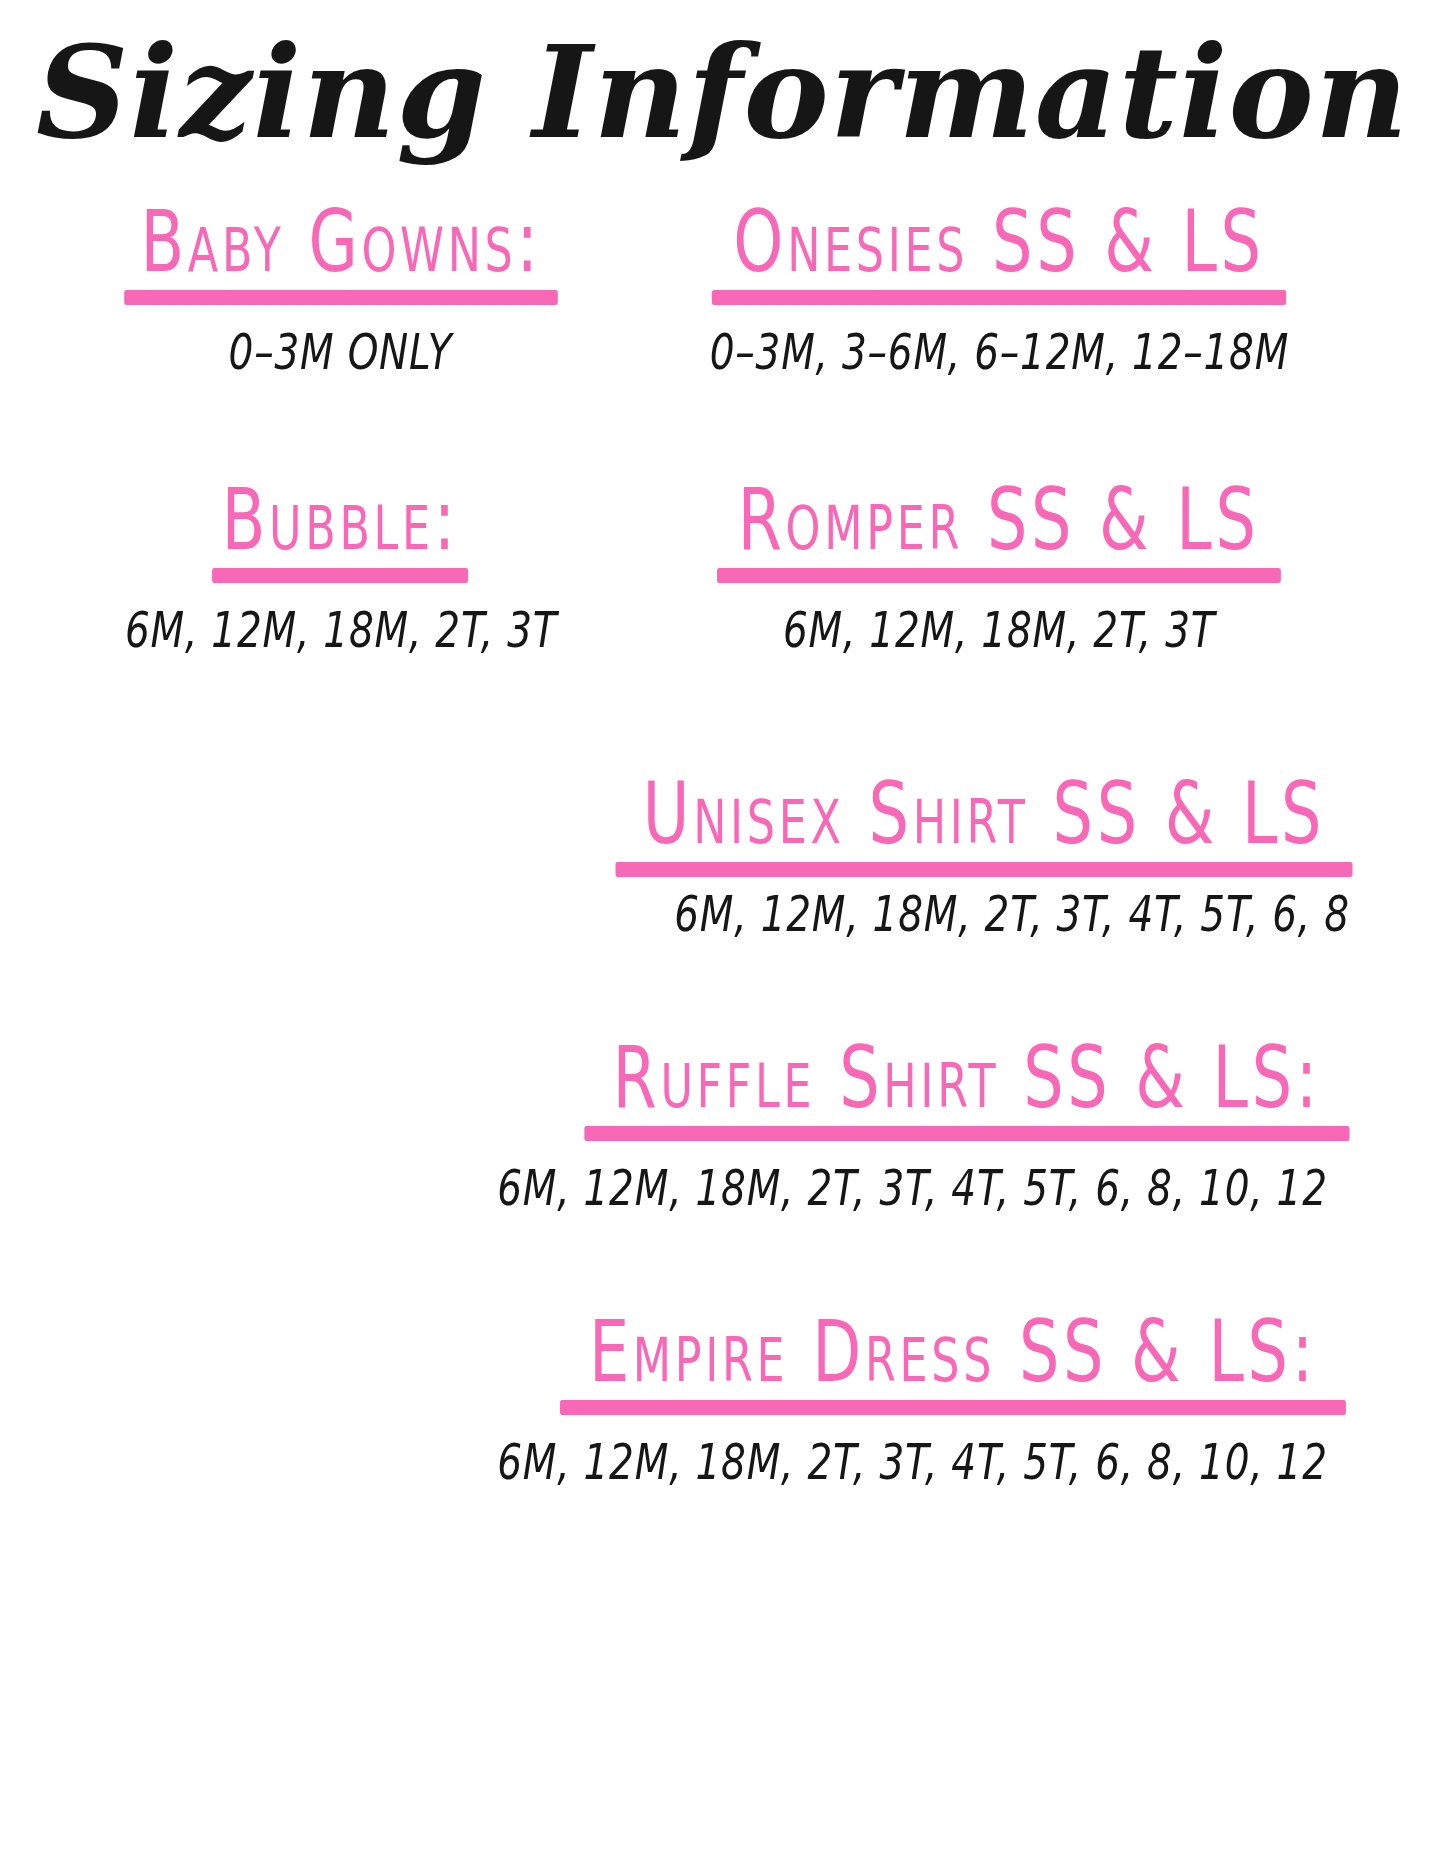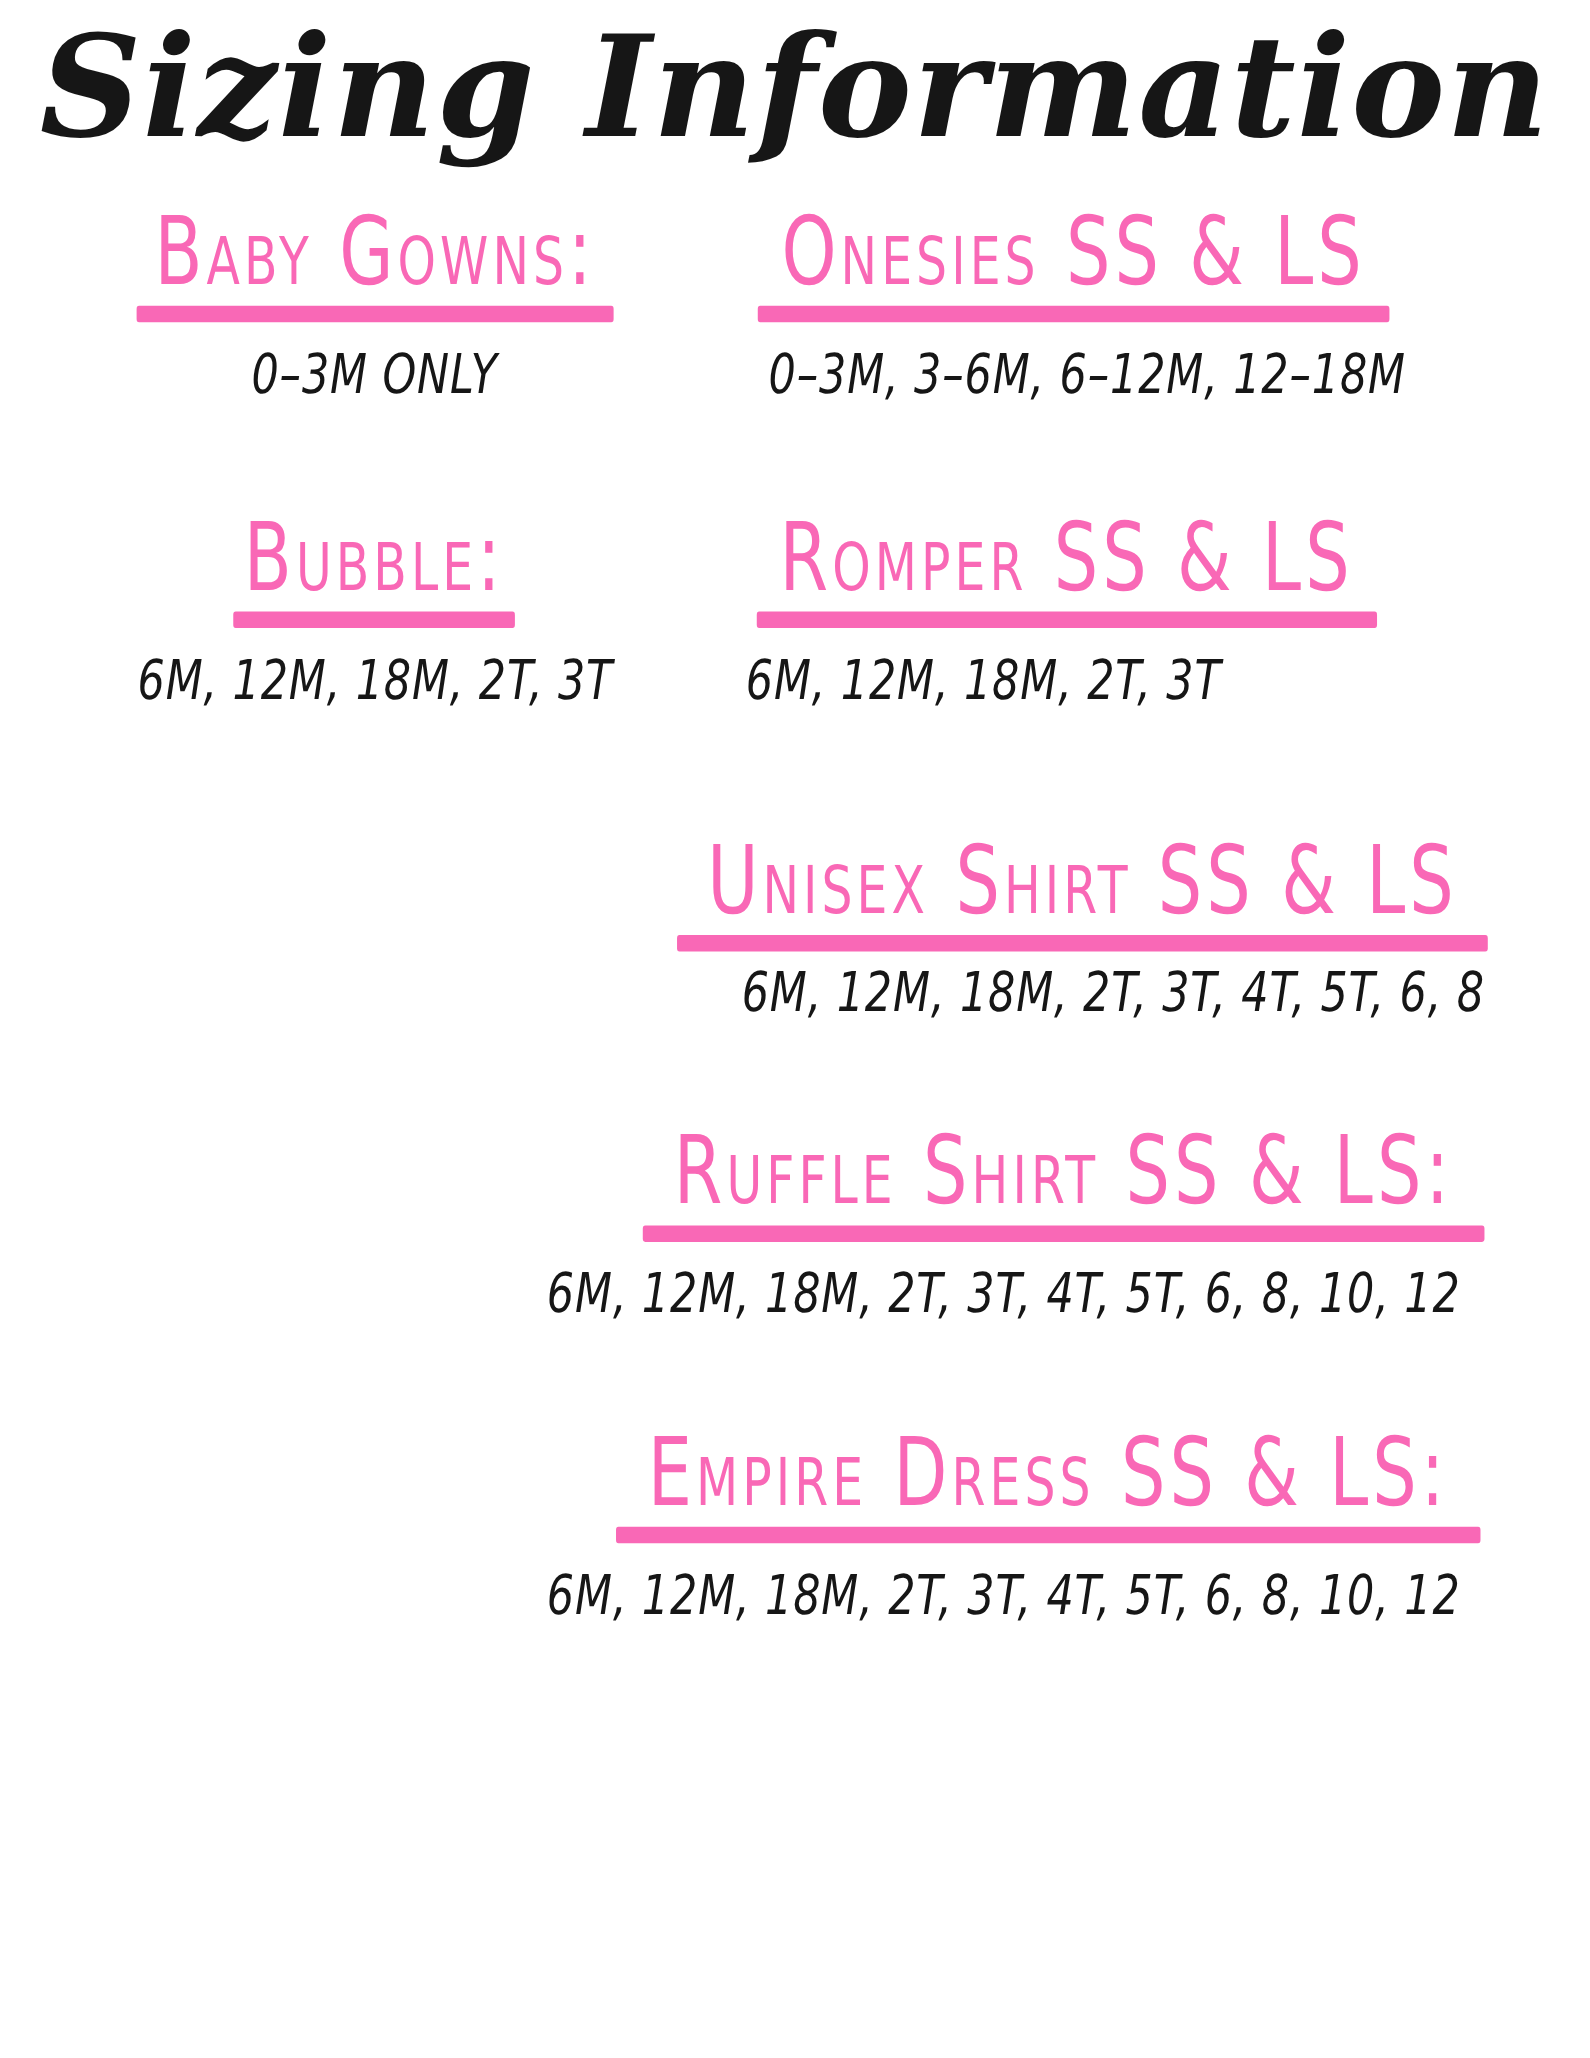--- a/index.html
+++ b/index.html
@@ -12,36 +12,36 @@
   }
   .page {
     position: relative;
     width: 1445px;
     height: 1871px;
     background: #ffffff;
   }
   
   .title {
     margin: 0;
-    padding-top: 0;
+    padding-top: 12px;
     text-align: center;
     font-family: "DejaVu Serif", serif;
     font-style: italic;
     font-weight: bold;
     font-size: 128px;
     line-height: 1.25;
     color: #161616;
     letter-spacing: 1px;
   }
   .row {
     display: flex;
     padding: 0 64px;
   }
   .row .col-left  { width: 42%; text-align: center; }
-  .row .col-right { width: 58%; }
+  .row .col-right { width: 58%; text-align: center; }
   .row1 { margin-top: 26px; }
   .row2 { margin-top: 96px; }
   .section-center {
     text-align: right;
   }
   .sec-unisex { margin-top: 112px; }
   .sec-ruffle { margin-top: 92px; }
   .sec-empire { margin-top: 92px; margin-left: 16px; }
 
   

